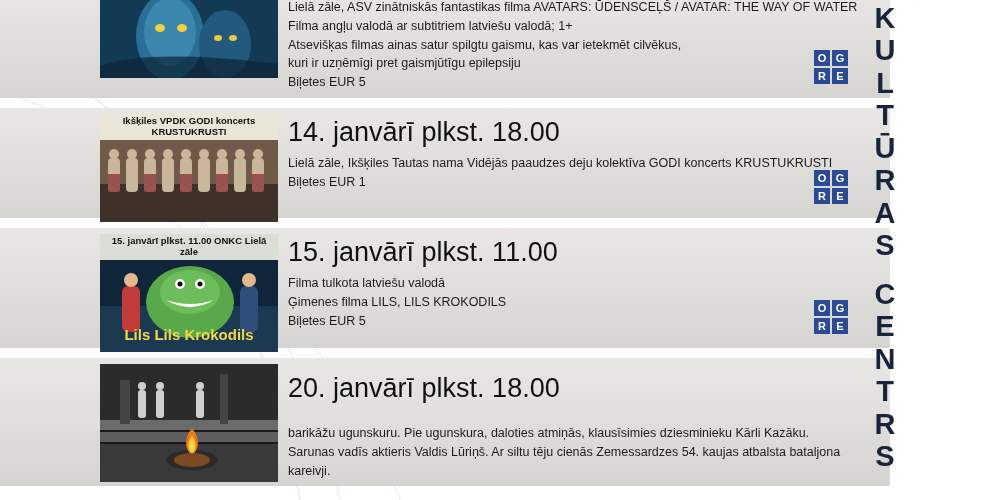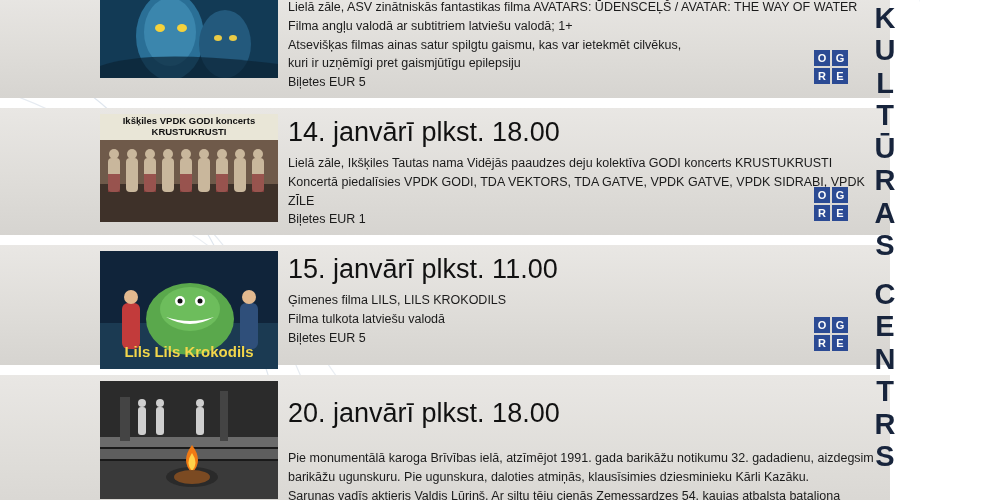--- a/index.html
+++ b/index.html
@@ -194,21 +194,20 @@
         </svg>
         <div class="th-label">Ikšķiles VPDK GODI koncerts KRUSTUKRUSTI</div>
       </div>
       <div class="ev-body">
         <div class="date-line">
           <span class="d">14. janvārī</span>
           <span class="t">plkst. 18.00</span>
         </div>
         <div class="desc">
           <div>Lielā zāle, Ikšķiles Tautas nama Vidējās paaudzes deju kolektīva GODI koncerts KRUSTUKRUSTI</div>
-          <div>Koncertā piedalīsies VPDK GODI, TDA VEKTORS, TDA GATVE, VPDK GATVE, VPDK SIDRABI, VPDK ZĪLE</div>
           <div>Biļetes EUR 1</div>
         </div>
       </div>
       <div class="logo">
         <i>O</i>
         <i>G</i>
         <i>R</i>
         <i>E</i>
       </div>
     </div>
@@ -224,29 +223,30 @@
             <circle cx="80" cy="50" r="2.5" fill="#111"></circle>
           <circle cx="100" cy="50" r="5" fill="#fff"></circle>
             <circle cx="100" cy="50" r="2.5" fill="#111"></circle>
           <path d="M66 66 q24 14 48 0 q-24 8 -48 0Z" fill="#fff"></path>
           <rect x="22" y="52" width="18" height="46" rx="6" fill="#c23b3b"></rect>
           <circle cx="31" cy="46" r="7" fill="#e2b98f"></circle>
           <rect x="140" y="52" width="18" height="46" rx="6" fill="#2f4f7a"></rect>
           <circle cx="149" cy="46" r="7" fill="#e2b98f"></circle>
           <text x="89" y="106" font-size="15" font-family="Liberation Sans" font-weight="bold" fill="#f2d64b" text-anchor="middle">Lils Lils Krokodils</text>
         </svg>
+        <div class="th-label">15. janvārī plkst. 11.00 ONKC Lielā zāle</div>
       </div>
       <div class="ev-body">
         <div class="date-line">
           <span class="d">15. janvārī</span>
           <span class="t">plkst. 11.00</span>
         </div>
         <div class="desc">
+          <div>Filma tulkota latviešu valodā</div>
           <div>Ģimenes filma LILS, LILS KROKODILS</div>
-          <div>Filma tulkota latviešu valodā</div>
           <div>Biļetes EUR 5</div>
         </div>
       </div>
       <div class="logo">
         <i>O</i>
         <i>G</i>
         <i>R</i>
         <i>E</i>
       </div>
     </div>
@@ -269,26 +269,25 @@
             <rect x="96" y="26" width="8" height="28" rx="3"></rect>
               <circle cx="100" cy="22" r="4"></circle>
           </g>
           <ellipse cx="92" cy="96" rx="26" ry="10" fill="#2a2a2a"></ellipse>
           <path d="M92 64 q12 16 0 28 q-12 -12 0 -28Z" fill="#f07a15"></path>
           <path d="M92 72 q7 10 0 18 q-7 -8 0 -18Z" fill="#ffd24a"></path>
           <ellipse cx="92" cy="96" rx="18" ry="7" fill="#7b4a22"></ellipse>
         </svg>
       </div>
       <div class="ev-body">
-        <div class="date-line" style="margin-top:16px;">
+        <div class="date-line" style="margin-top:8px;">
           <span class="d">20. janvārī</span>
           <span class="t">plkst. 18.00</span>
         </div>
         <div class="desc" style="margin-top:22px;">
-          <div>Pie monumentālā karoga Brīvības ielā, atzīmējot 1991. gada barikāžu notikumu 32. gadadienu, aizdegsim</div>
           <div>barikāžu ugunskuru. Pie ugunskura, daloties atmiņās, klausīsimies dziesminieku Kārli Kazāku.</div>
           <div>Sarunas vadīs aktieris Valdis Lūriņš. Ar siltu tēju cienās Zemessardzes 54. kaujas atbalsta bataljona kareivji.</div>
         </div>
       </div>
     </div>
 
   </div>
 
   <div class="side-title">
     <span>K</span>

